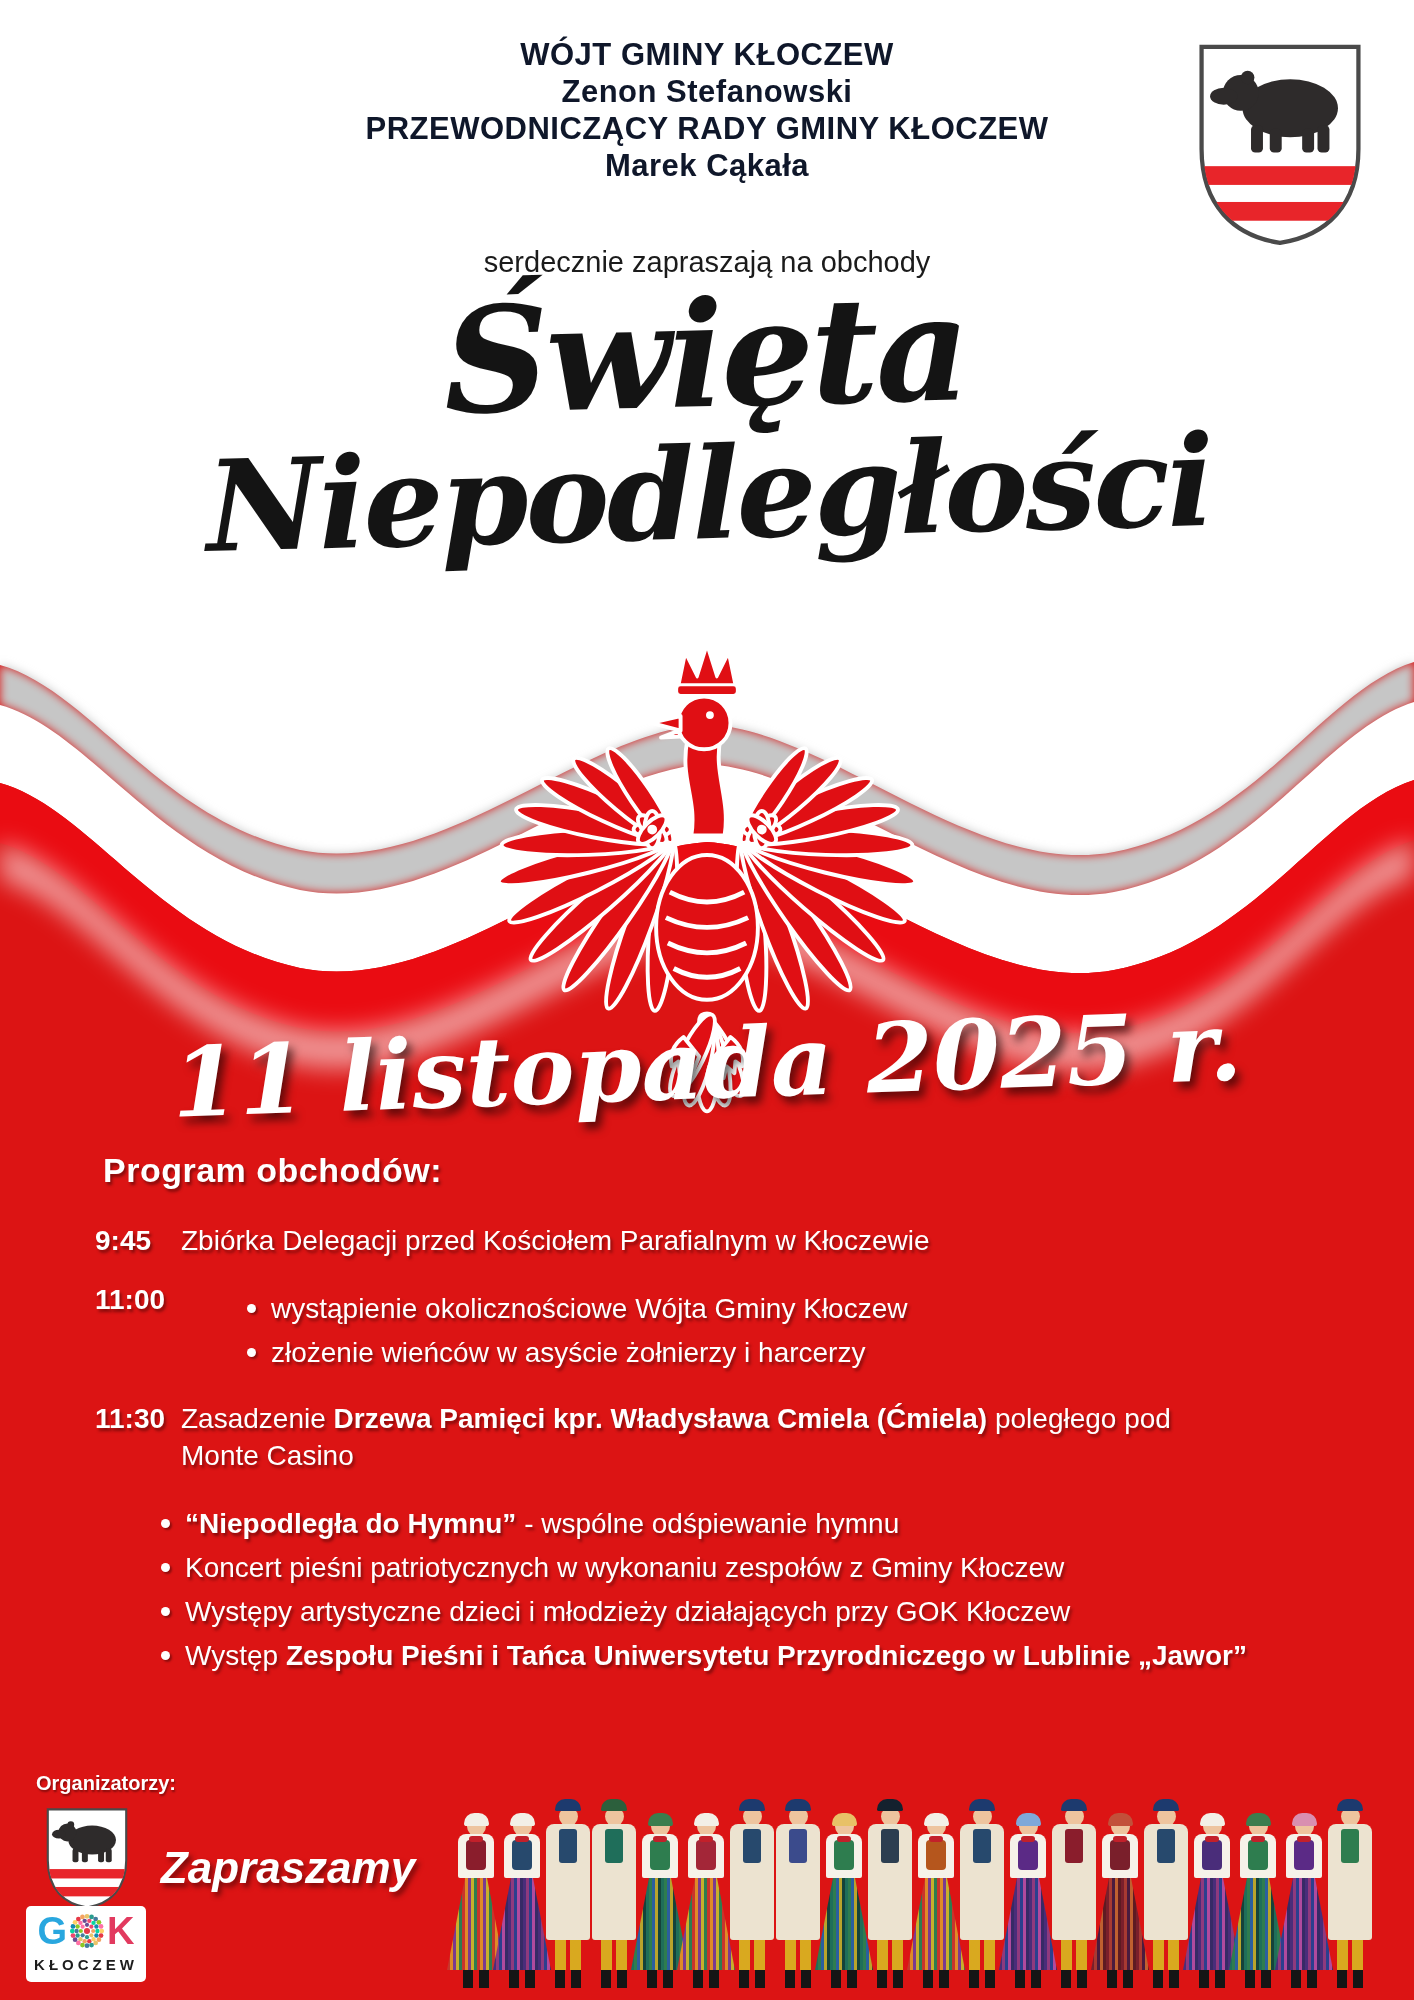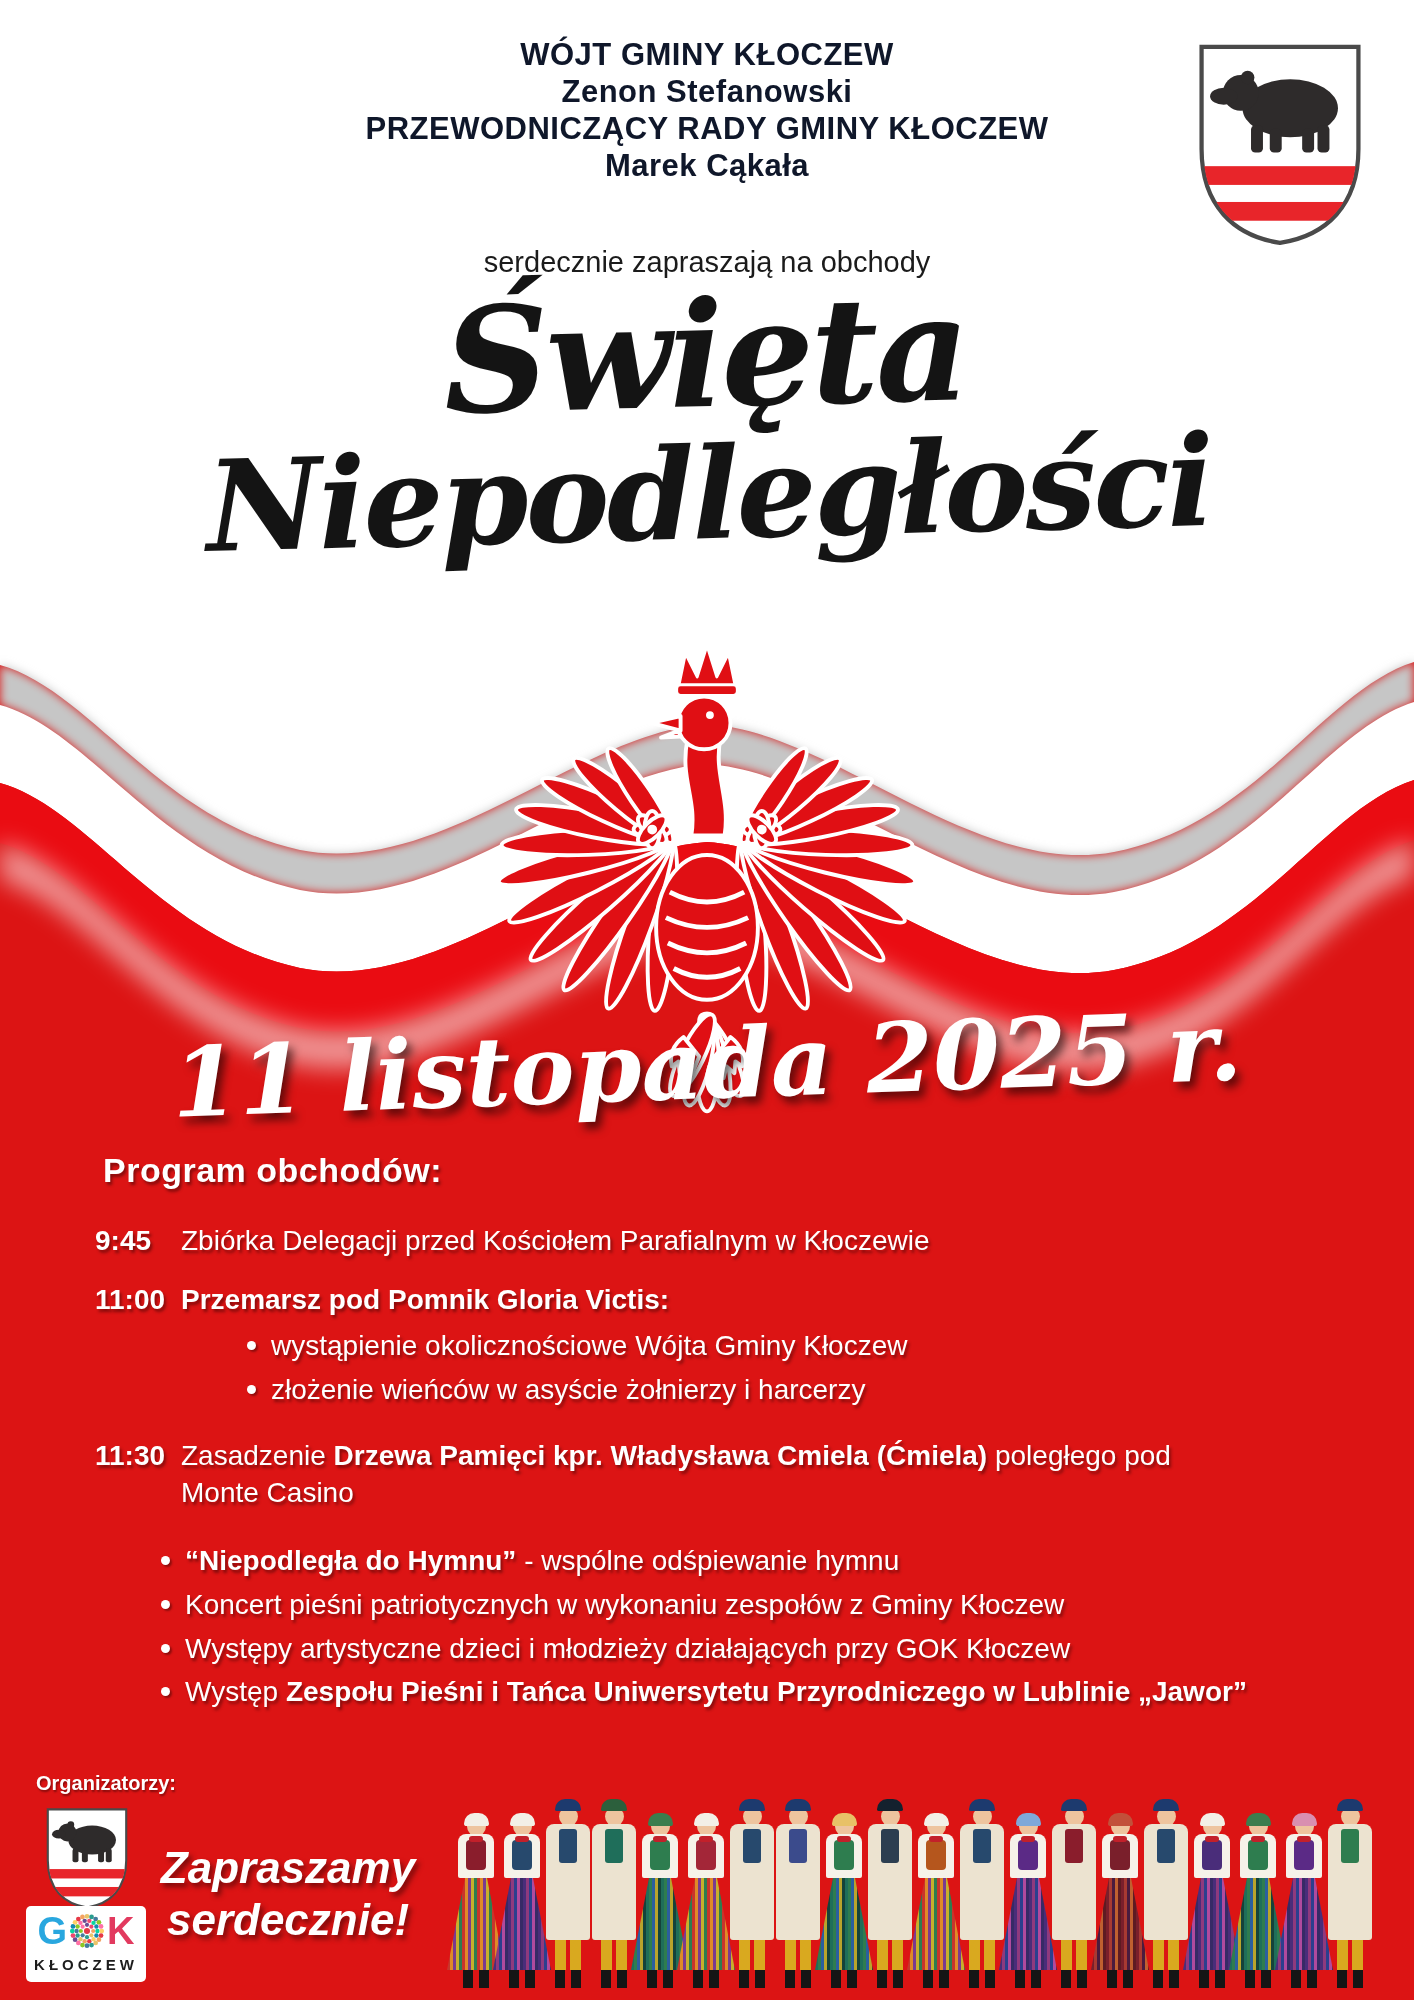--- a/index.html
+++ b/index.html
@@ -227,21 +227,20 @@
     <div id="program-list">
         <div class="p-item">
           <span class="p-time">9:45</span>
           <div class="p-wrap">
             <div class="p-line"><span>Zbiórka Delegacji przed Kościołem Parafialnym w Kłoczewie</span></div>
           </div>
         </div>
         <div class="p-item">
           <span class="p-time">11:00</span>
           <div class="p-wrap">
-            <div class="p-line"><span class="seg-b">Przemarsz pod Pomnik Gloria Victis:</span></div>
             <ul class="p-bullets">
               <li>
                 <span class="dot"></span>
                 <span class="b-text"><span>wystąpienie okolicznościowe Wójta Gminy Kłoczew</span></span>
               </li>
               <li>
                 <span class="dot"></span>
                 <span class="b-text"><span>złożenie wieńców w asyście żołnierzy i harcerzy</span></span>
               </li>
             </ul>
@@ -334,21 +333,20 @@
           <circle cx="32.54" cy="10.89" r="2.5" fill="#8ac926"></circle>
           <circle cx="34.74" cy="15.21" r="2.5" fill="#ff70a6"></circle>
         </svg>
       <span class="gok-k">K</span>
     </div>
     <div class="gok-cap">KŁOCZEW</div>
   </div>
 
   <div class="invite">
     <div>Zapraszamy</div>
-    <div>serdecznie!</div>
   </div>
 
   <div id="dancers" class="dancers">
       <div class="dancer w">
         <div class="scarf" style="background: rgb(243, 239, 230);"></div>
         <div class="face"></div>
         <div class="torso">
           <span class="vest" style="background: rgb(138, 29, 44);"></span>
           <span class="beads"></span>
         </div>

